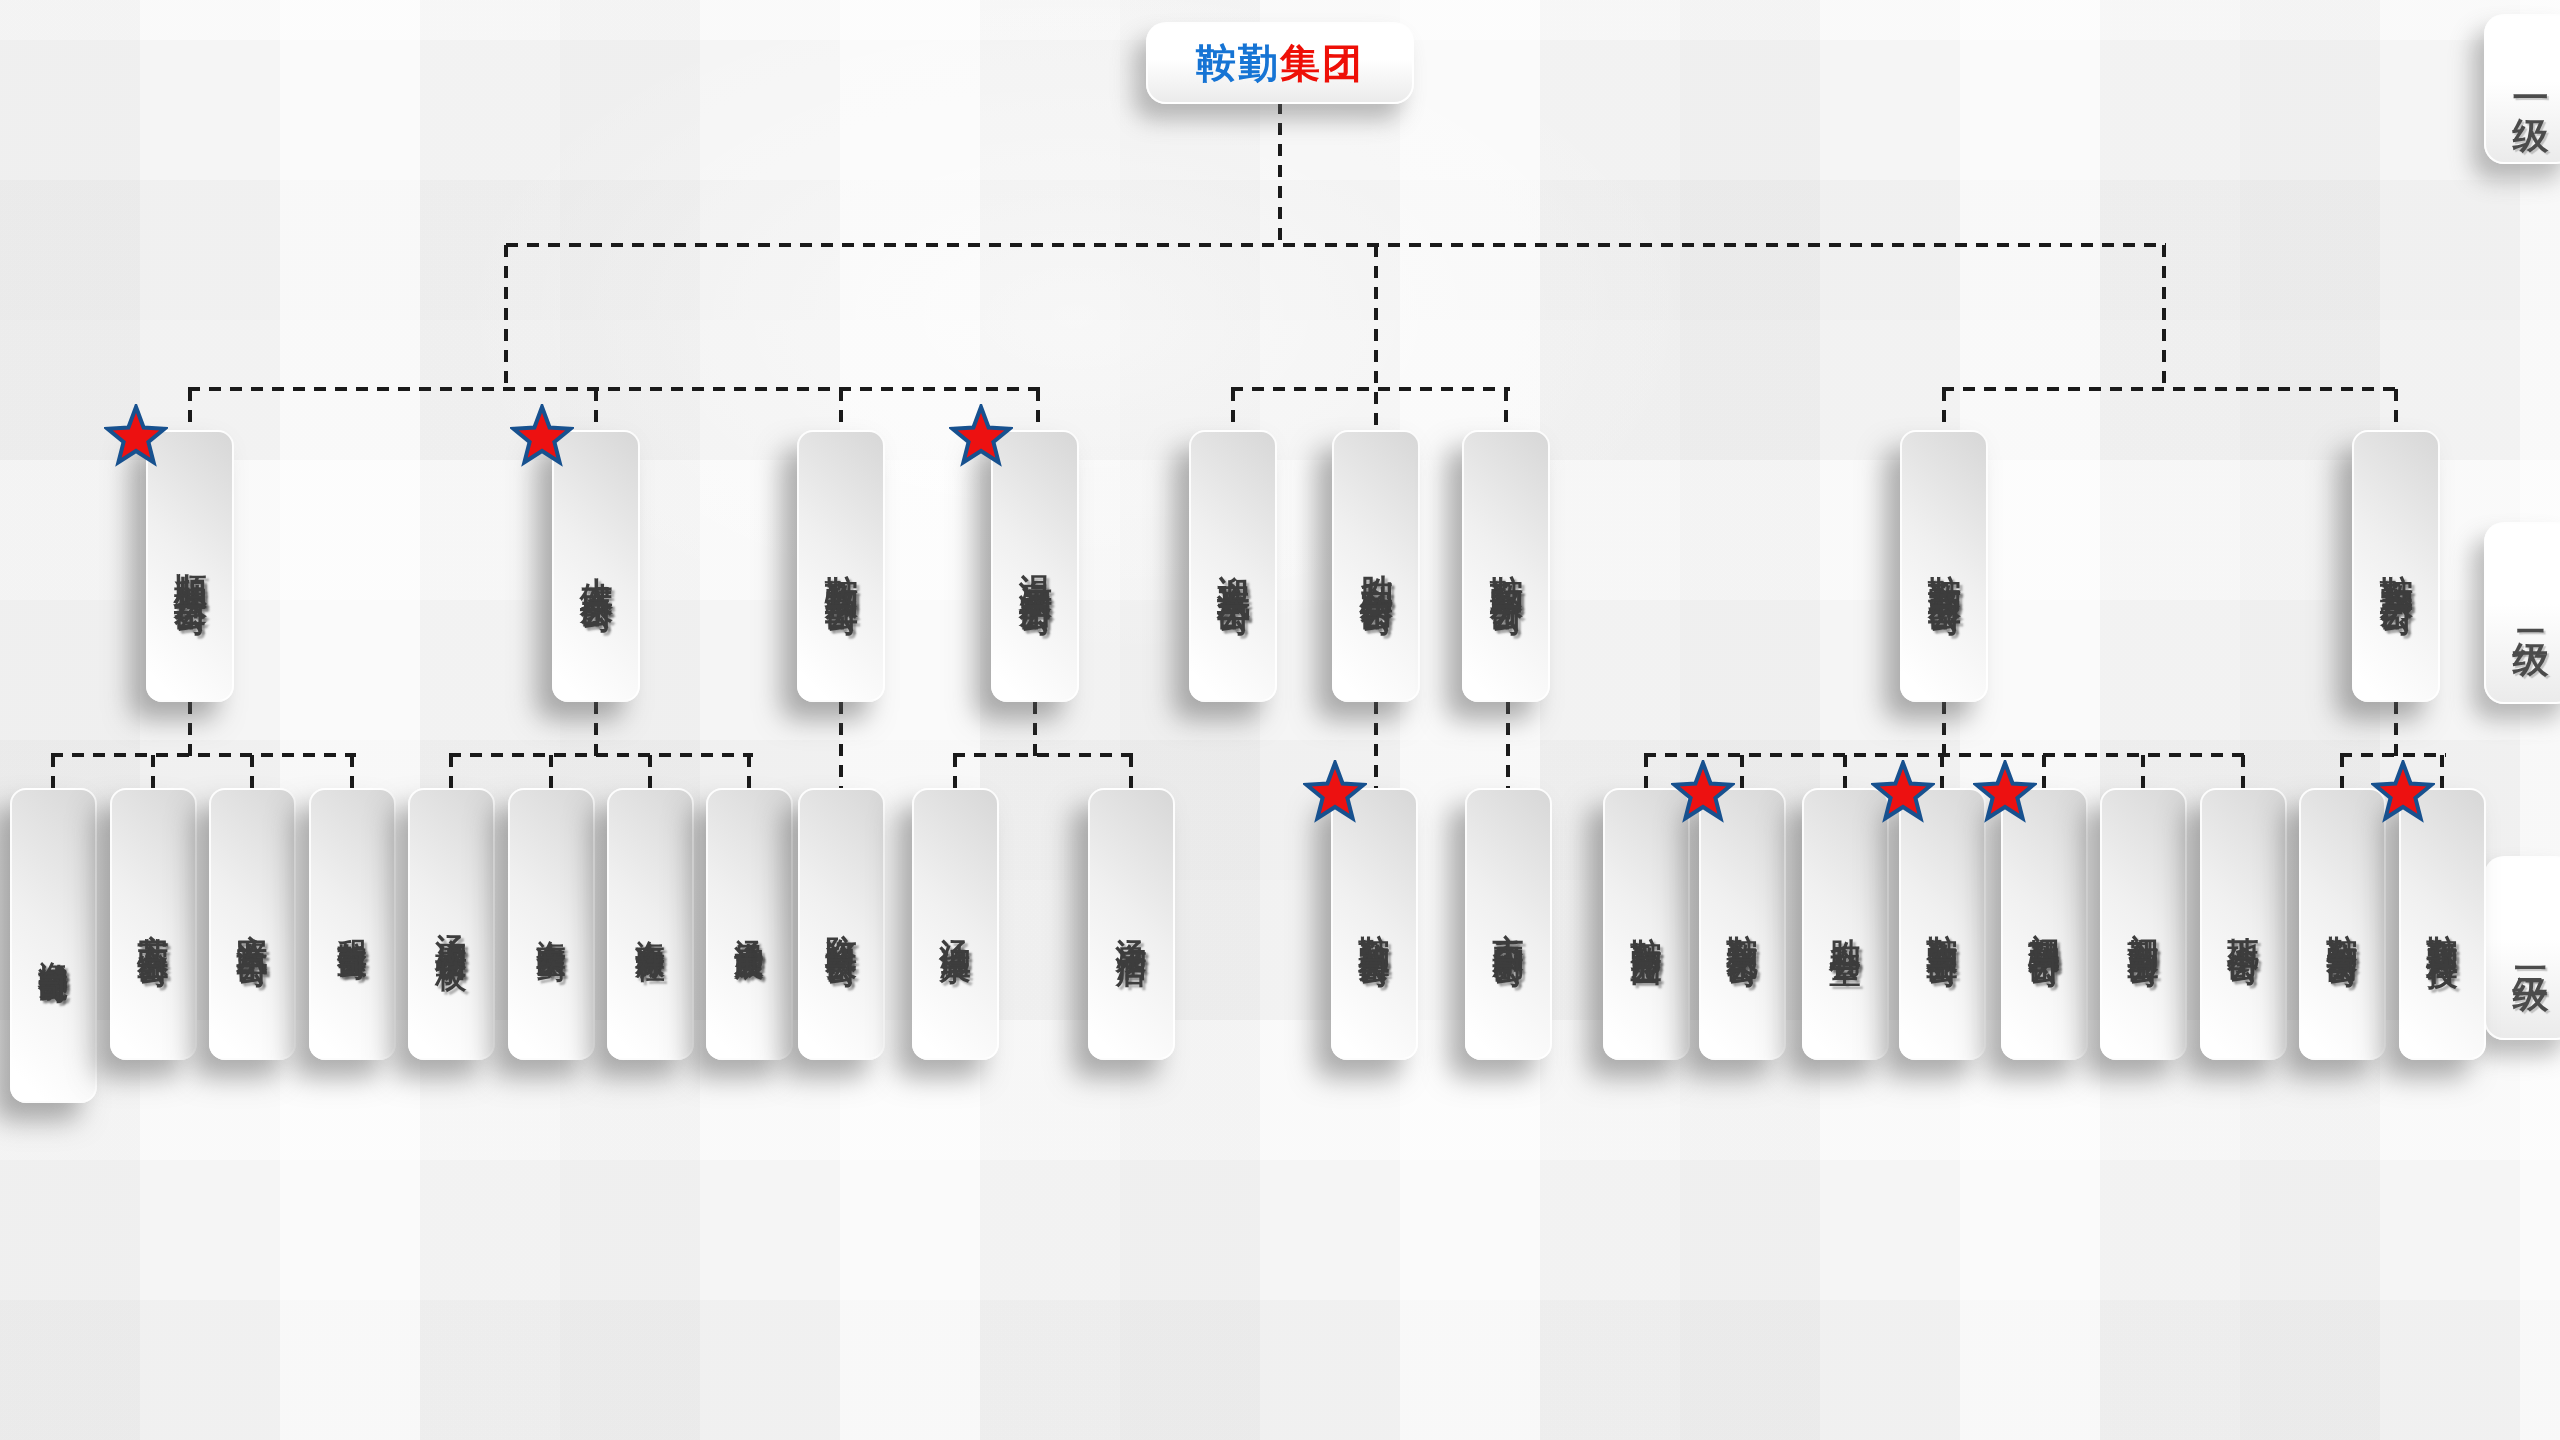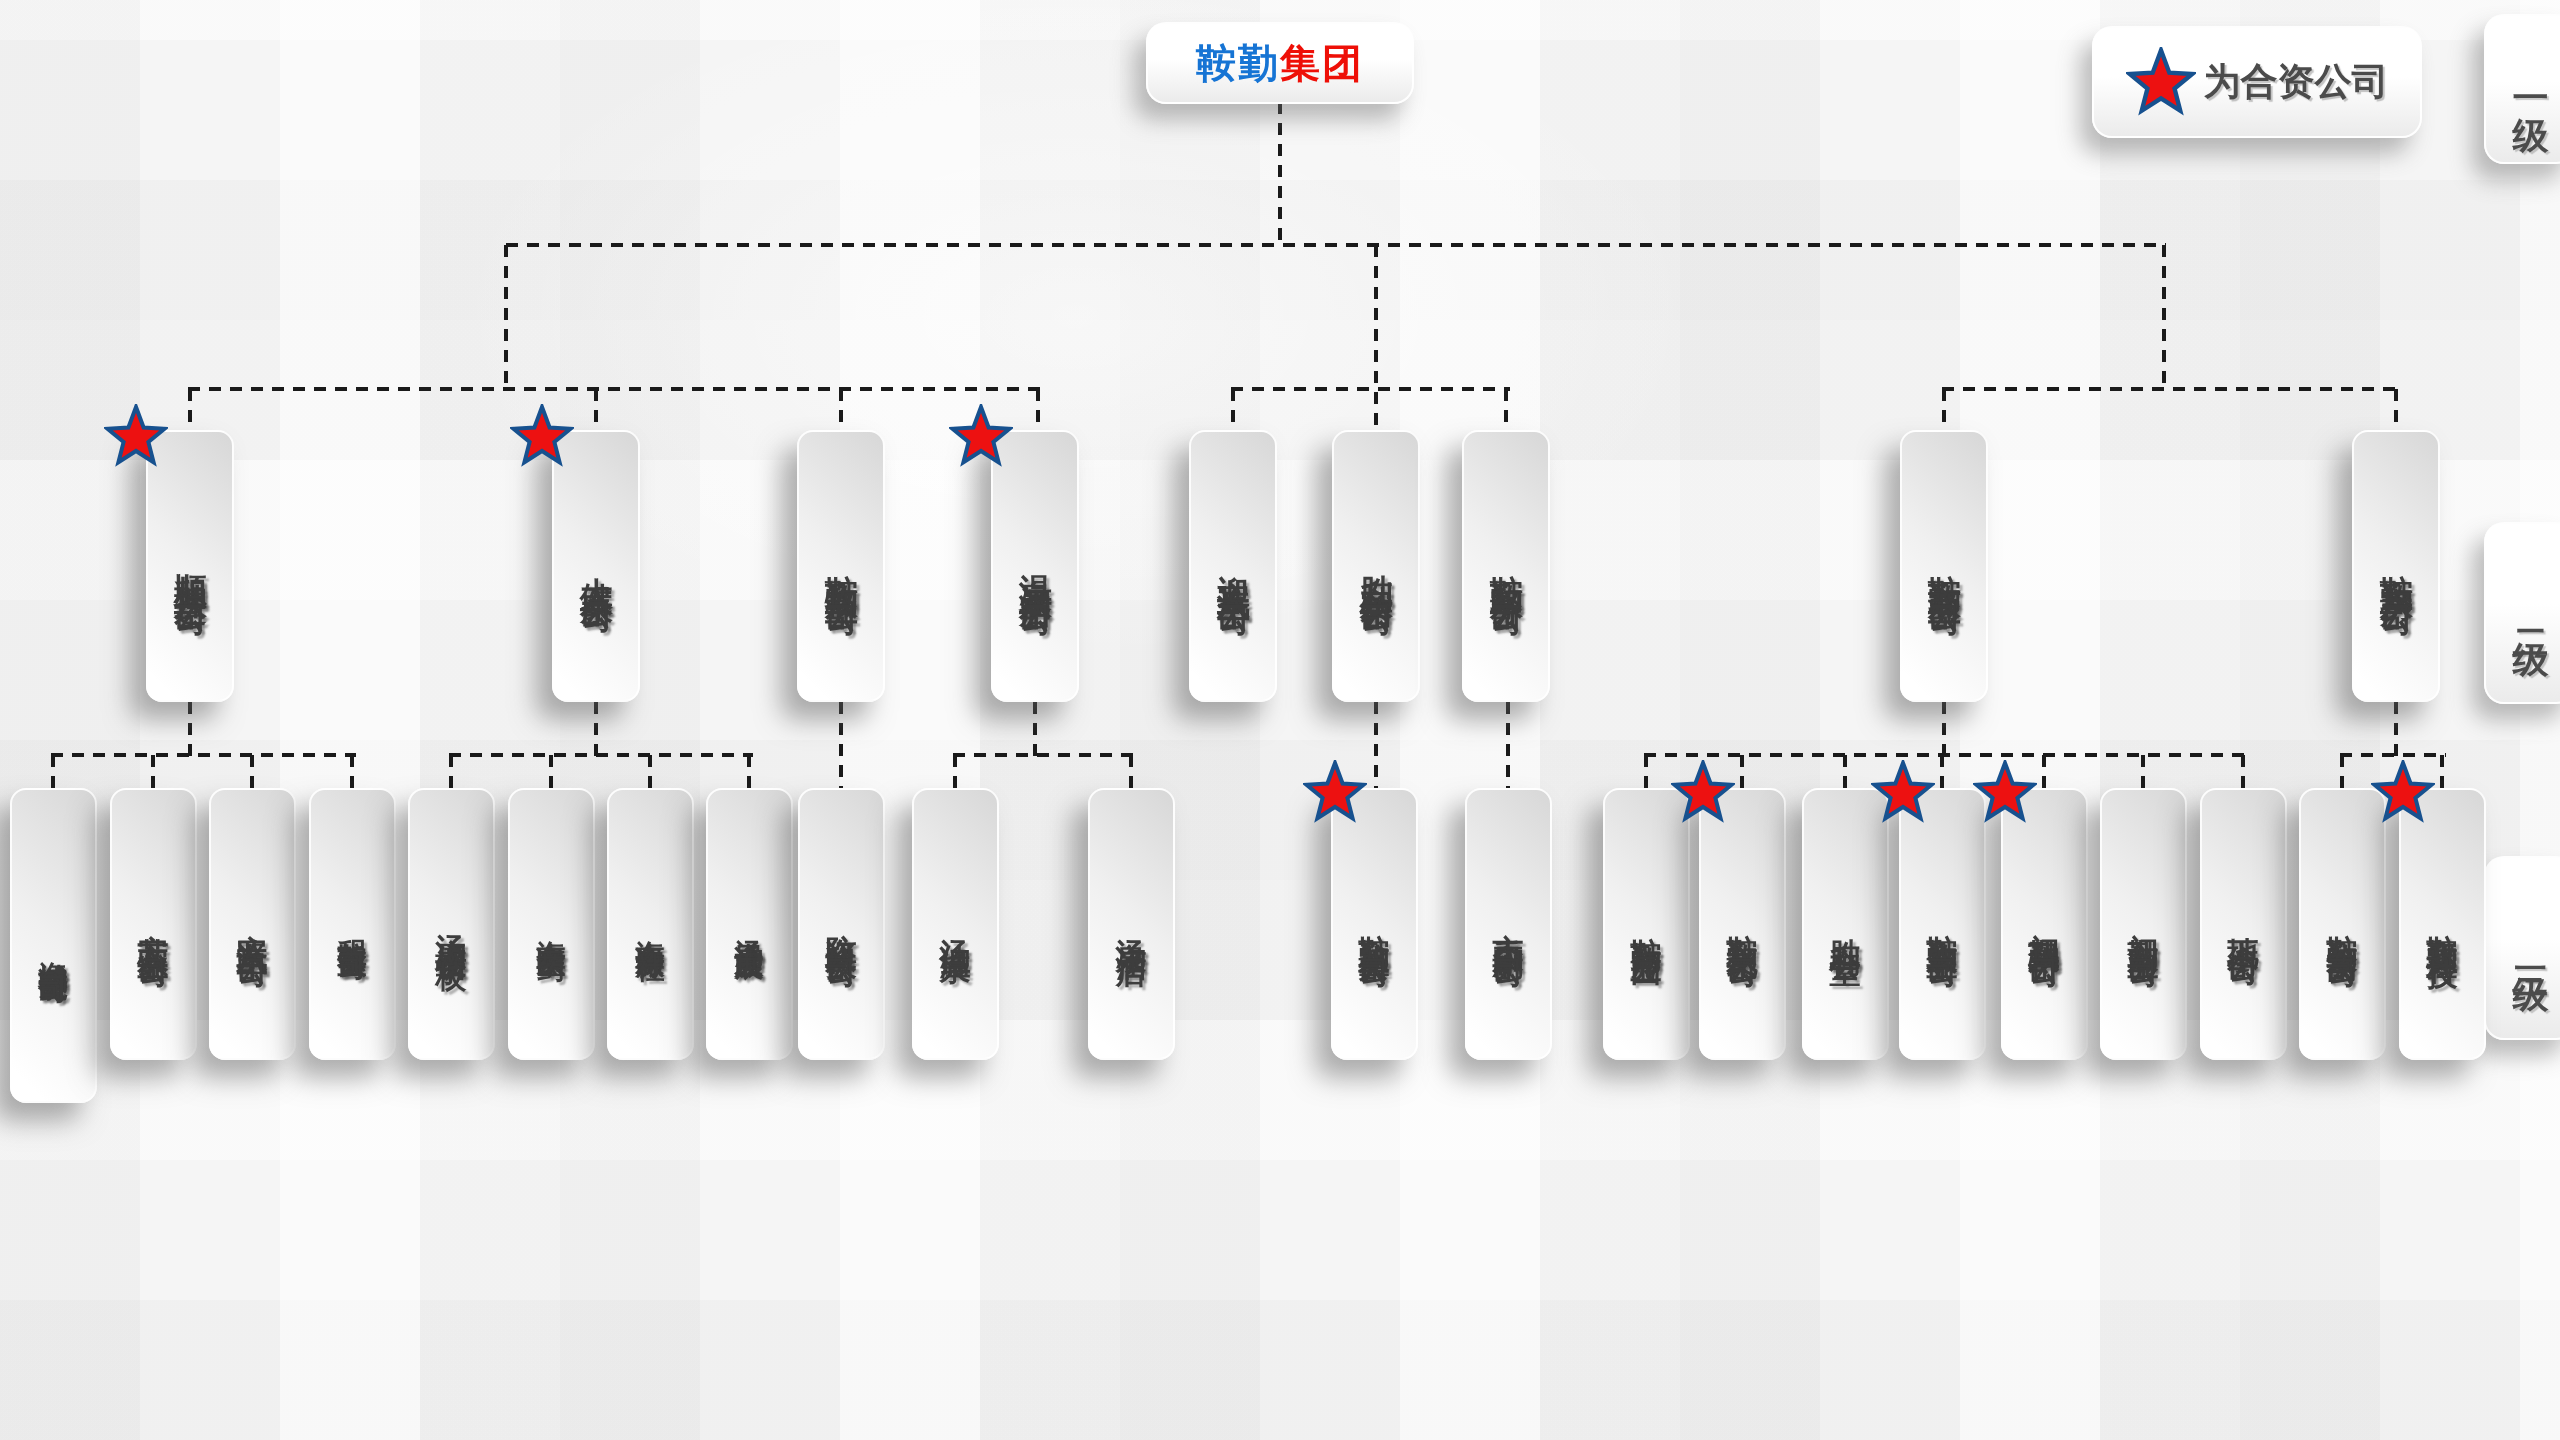--- a/index.html
+++ b/index.html
@@ -108,26 +108,20 @@
   <div class="dv" style="left:2394px;top:702px;height:55px"></div>
   <div class="dh" style="left:2340px;top:753px;width:106px"></div>
   <div class="dv" style="left:2340px;top:755px;height:33px"></div>
   <div class="dv" style="left:2440px;top:755px;height:33px"></div>
 
   <div class="card" id="root-node">
     <span class="blue" style="color: rgb(22, 116, 212);">鞍勤</span>
       <span class="red" style="color: rgb(238, 15, 7);">集团</span>
   </div>
 
-  <div class="card" id="legend">
-    <span class="star-box"><span class="star"><svg viewBox="0 0 64 64" width="100%" height="100%">
- <polygon points="32,3 39.6,23.5 60.5,24.7 44.4,38 49.6,58.3 32,47 14.4,58.3 19.6,38 3.5,24.7 24.4,23.5" fill="#ed1111" stroke="#17518f" stroke-width="4" stroke-linejoin="miter"></polygon>
-          </svg></span></span>
-    <span class="legend-text">为合资公司</span>
-  </div>
 
   <div class="card level-card" id="level1-card">
       <span class="vtext">一级</span>
     </div>
   <div class="card level-card" id="level2-card">
       <span class="vtext">二级</span>
     </div>
   <div class="card level-card" id="level3-card">
       <span class="vtext">三级</span>
     </div>

